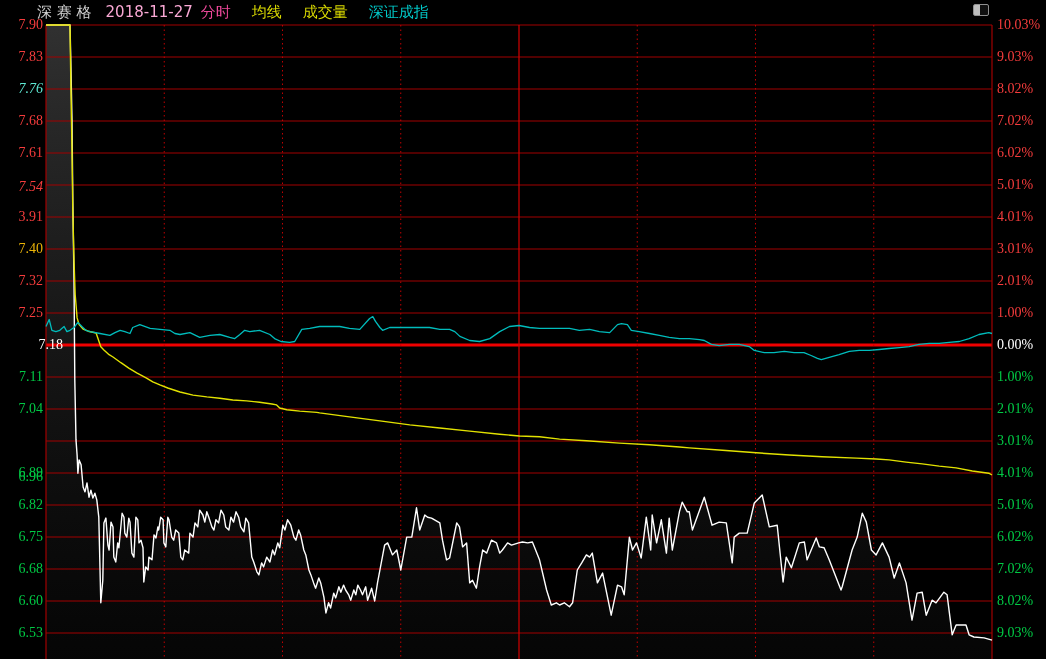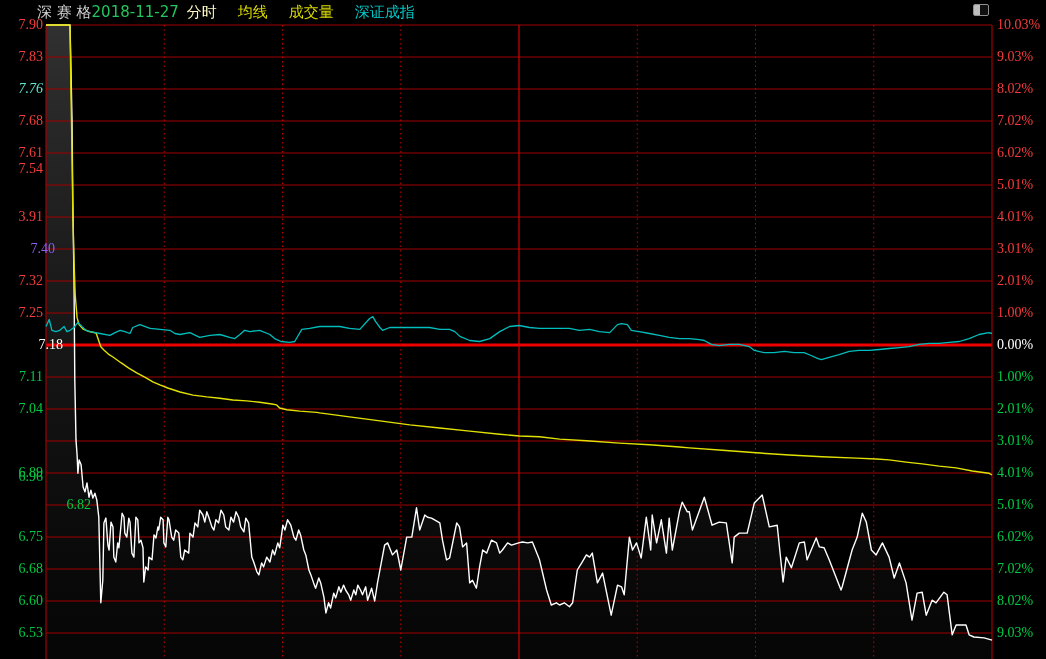--- a/index.html
+++ b/index.html
@@ -2,22 +2,22 @@
 <html><head>
 <meta charset="utf-8">
 <style>
   html,body{margin:0;padding:0;background:#000;}
   #screen{position:relative;width:1046px;height:659px;background:#000;overflow:hidden;
           font-family:"Liberation Serif","DejaVu Serif",serif;}
   #titlebar{position:absolute;left:37px;top:2px;height:20px;display:flex;align-items:center;
             font-family:"DejaVu Sans","Liberation Sans",sans-serif;font-size:15px;white-space:pre;text-decoration:underline;}
   #titlebar span{display:inline-block;}
   .t-name{color:#d2d2d2;}
-  .t-date{color:#22c55e;}
-  .t-view{color:#fef9c3;margin-left:8px;}
+  .t-date{color:#f9a8d4;margin-left:14px;}
+  .t-view{color:#ec4899;margin-left:8px;}
   .t-leg{margin-left:21px;}
   #win-icon{position:absolute;top:4px;right:57px;width:14px;height:10px;border:1px solid #8f8f8f;
             border-radius:2px;background:linear-gradient(to right,#bdbdbd 0 45%,#101010 45%);}
   .lab{position:absolute;height:18px;line-height:18px;font-size:14px;}
   .lab-l{left:1px;width:42px;text-align:right;}
   .lab-r{left:997px;width:50px;text-align:left;}
   svg{position:absolute;left:0;top:0;}
 </style>
 </head>
 <body>
@@ -69,31 +69,31 @@
   <div id="titlebar"><span class="t-name">深 赛 格</span><span class="t-date">2018-11-27</span><span class="t-view">分时</span><span class="t-leg" style="color: rgb(217, 217, 0);">均线</span><span class="t-leg" style="color: rgb(217, 217, 0);">成交量</span><span class="t-leg" style="color: rgb(0, 200, 200);">深证成指</span></div>
 
   <div id="win-icon"></div>
 
   <div id="axis-left">
       <div class="lab lab-l" style="top: 16px; color: rgb(245, 60, 60);">7.90</div>
       <div class="lab lab-l" style="top: 48px; color: rgb(245, 60, 60);">7.83</div>
       <div class="lab lab-l" style="top: 80px; color: #5eead4; font-style: italic;">7.76</div>
       <div class="lab lab-l" style="top: 112px; color: rgb(245, 60, 60); text-align: right;">7.68</div>
       <div class="lab lab-l" style="top: 144px; color: rgb(245, 60, 60);">7.61</div>
-      <div class="lab lab-l" style="top: 160px; color: rgb(245, 60, 60);">7.54</div>
+      <div class="lab lab-l" style="top: 178px; color: rgb(245, 60, 60); font-style: italic;">7.54</div>
       <div class="lab lab-l" style="top: 208px; color: rgb(245, 60, 60);">3.91</div>
-      <div class="lab lab-l" style="top: 240px; color: #8b5cf6; margin-left: 12px;">7.40</div>
+      <div class="lab lab-l" style="top: 240px; color: #eab308;">7.40</div>
       <div class="lab lab-l" style="top: 272px; color: rgb(245, 60, 60);">7.32</div>
       <div class="lab lab-l" style="top: 304px; color: rgb(245, 60, 60);">7.25</div>
       <div class="lab lab-l" style="top: 336px; color: rgb(255, 255, 255); margin-left: 20px;">7.18</div>
       <div class="lab lab-l" style="top: 368px; color: rgb(0, 201, 68);">7.11</div>
       <div class="lab lab-l" style="top: 400px; color: rgb(0, 201, 68);">7.04</div>
       <div class="lab lab-l" style="top: 432px; color: rgb(0, 201, 68); margin-top: 36px;">6.96</div>
       <div class="lab lab-l" style="top: 464px; color: rgb(0, 201, 68);">6.89</div>
-      <div class="lab lab-l" style="top: 496px; color: rgb(0, 201, 68); padding-left: 48px;">6.82</div>
+      <div class="lab lab-l" style="top: 496px; color: rgb(0, 201, 68);">6.82</div>
       <div class="lab lab-l" style="top: 528px; color: rgb(0, 201, 68);">6.75</div>
       <div class="lab lab-l" style="top: 560px; color: rgb(0, 201, 68);">6.68</div>
       <div class="lab lab-l" style="top: 592px; color: rgb(0, 201, 68);">6.60</div>
       <div class="lab lab-l" style="top: 624px; color: rgb(0, 201, 68);">6.53</div>
     </div>
   <div id="axis-right">
       <div class="lab lab-r" style="top: 16px; color: rgb(245, 60, 60);">10.03%</div>
       <div class="lab lab-r" style="top: 48px; color: rgb(245, 60, 60);">9.03%</div>
       <div class="lab lab-r" style="top: 80px; color: rgb(245, 60, 60);">8.02%</div>
       <div class="lab lab-r" style="top: 112px; color: rgb(245, 60, 60);">7.02%</div>

